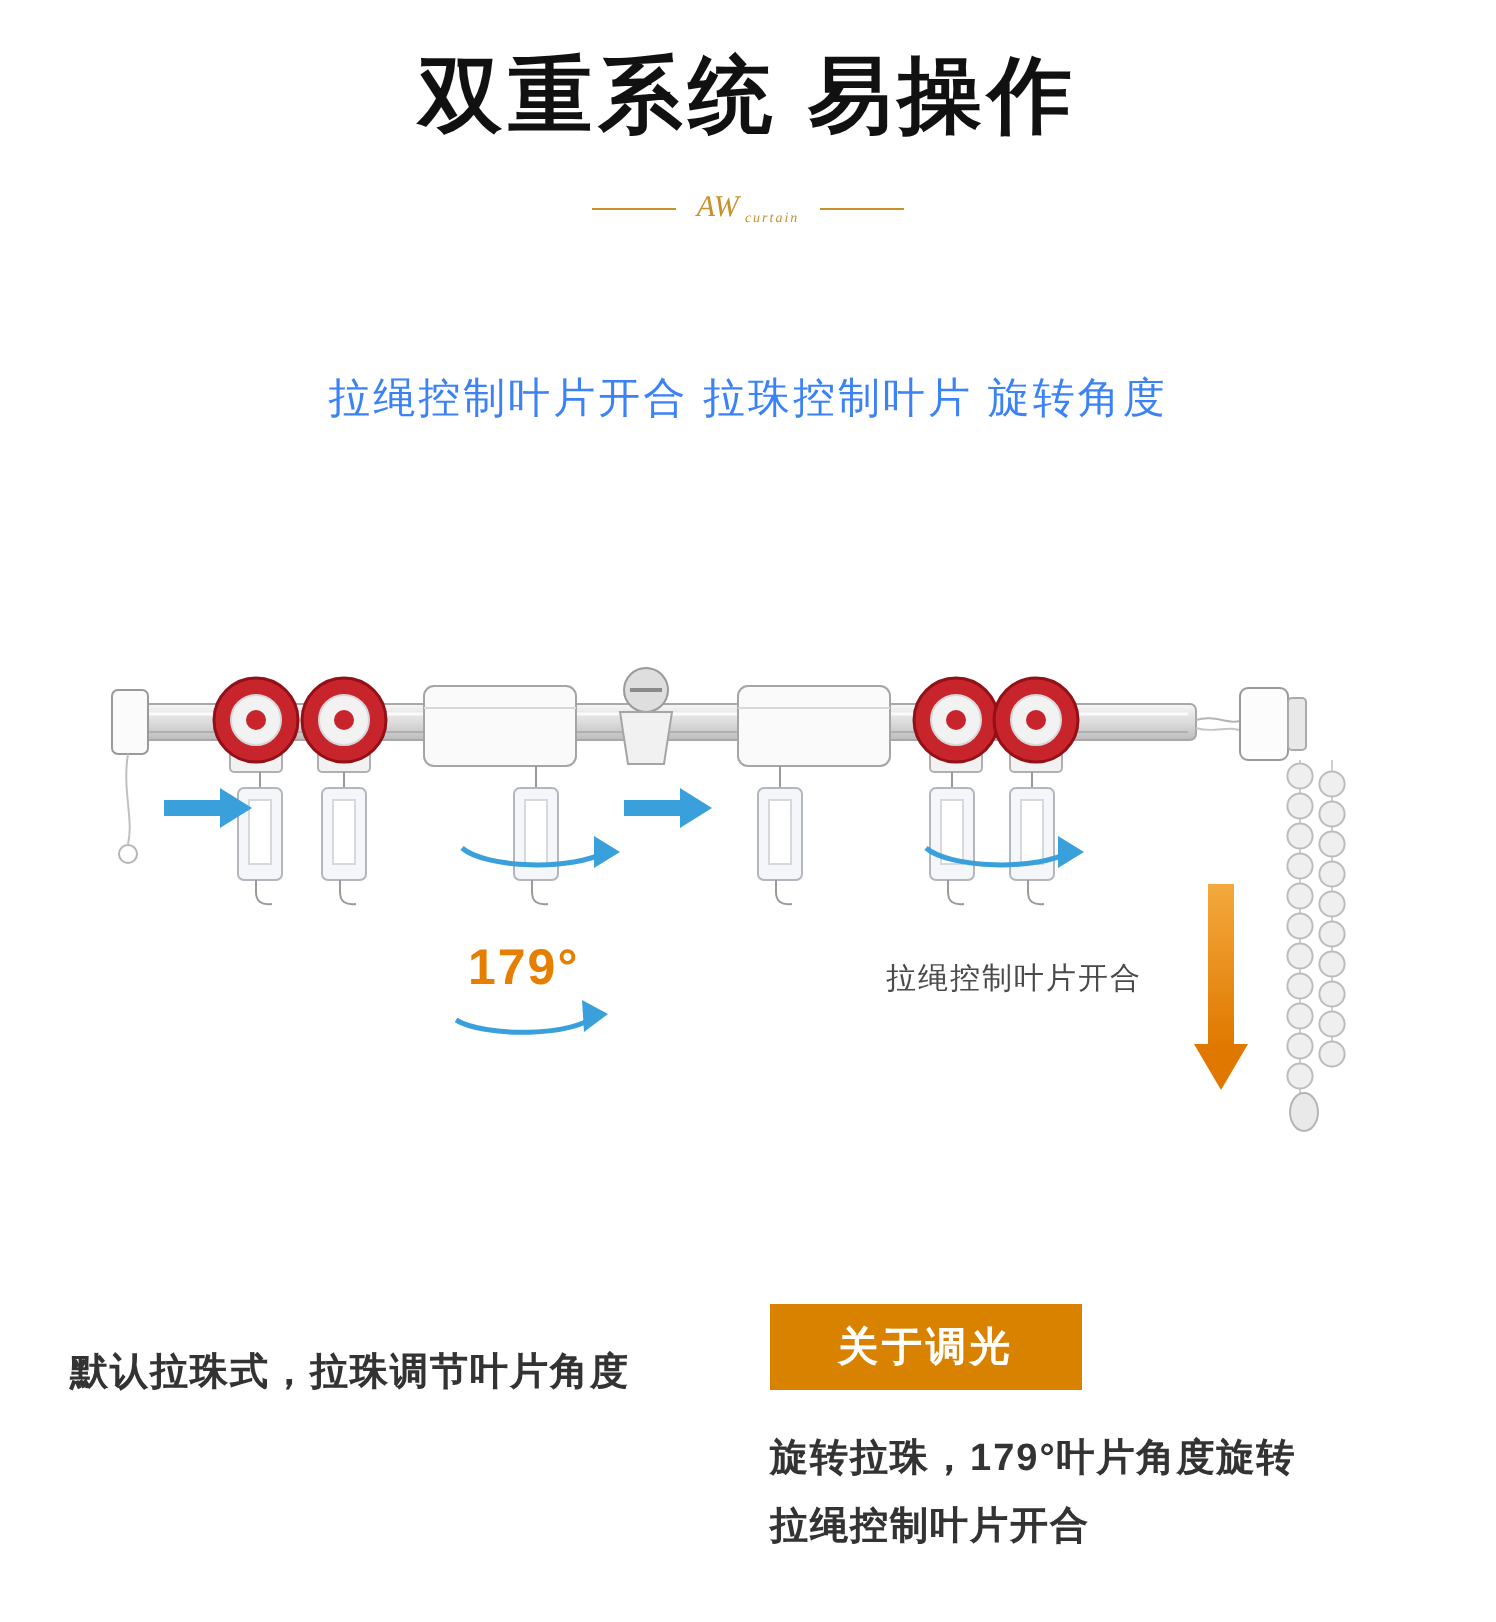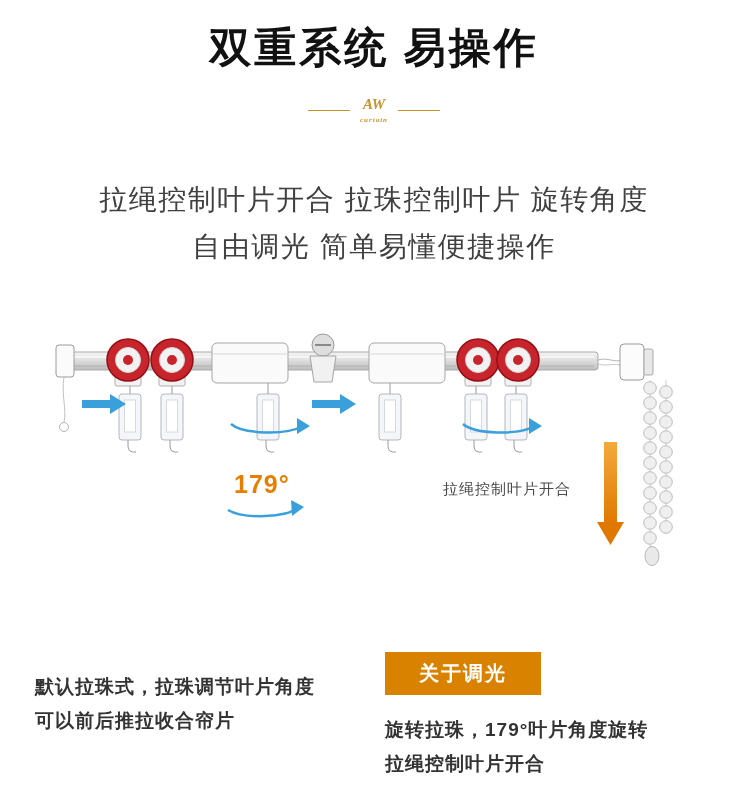--- a/index.html
+++ b/index.html
@@ -16,28 +16,28 @@
     letter-spacing:3px;
   }
 
   .logo-divider{
     position:absolute;top:96px;left:0;width:748px;
     display:flex;align-items:center;justify-content:center;gap:10px;
   }
   .logo-divider .rule{width:42px;height:1px;background:#c9912c;}
   .logo-mark{
     font-family:"Liberation Serif","DejaVu Serif",serif;
-    font-style:italic;color:#c9912c;font-size:15px;font-weight:700;
-    display:flex;align-items:center;gap:3px;white-space:nowrap;flex-direction:column;
+    font-style:italic;color:#c9912c;font-size:15px;font-weight:400;
+    display:flex;align-items:flex-end;gap:3px;white-space:nowrap;
   }
   .logo-sub{font-size:7px;letter-spacing:1px;font-style:italic;color:#c9912c;}
 
   .intro{
     position:absolute;top:176px;left:0;width:748px;text-align:center;
-    font-size:28px;color:#404040;line-height:47px;letter-spacing:1.5px;
+    font-size:21px;color:#3b82f6;line-height:47px;letter-spacing:1.5px;
   }
 
   .figure{position:absolute;top:330px;left:0;width:748px;height:266px;}
   .figure svg{position:absolute;top:0;left:0;}
 
   .angle-label{
     position:absolute;left:234px;top:140px;width:90px;
     font-size:25px;font-weight:700;color:#e67e00;letter-spacing:1px;
   }
   .fig-note{
@@ -69,21 +69,20 @@
     <span class="rule"></span>
     <span class="logo-mark">
       <span>AW</span>
       <span class="logo-sub">curtain</span>
     </span>
     <span class="rule"></span>
   </div>
 
   <div class="intro">
     <div>拉绳控制叶片开合 拉珠控制叶片 旋转角度</div>
-    <div>自由调光 简单易懂便捷操作</div>
   </div>
 
   <div class="figure">
     <svg viewBox="0 0 748 266" width="748" height="266">
       <defs>
         <linearGradient id="railGrad" x1="0" y1="0" x2="0" y2="1">
           <stop offset="0" stop-color="#f6f6f6"></stop>
           <stop offset="0.5" stop-color="#dcdcdc"></stop>
           <stop offset="1" stop-color="#bdbdbd"></stop>
         </linearGradient>
@@ -242,21 +241,20 @@
       </g>
     </svg>
 
     <div class="angle-label">179°</div>
     <div class="fig-note n1">拉绳控制叶片开合</div>
   </div>
 
   <div class="info-section left">
     <div class="info-text">
       <div>默认拉珠式，拉珠调节叶片角度</div>
-      <div>可以前后推拉收合帘片</div>
     </div>
   </div>
 
   <div class="info-section right">
     <div class="info-heading">关于调光</div>
     <div class="info-text">
       <div>旋转拉珠，179°叶片角度旋转</div>
       <div>拉绳控制叶片开合</div>
     </div>
   </div>

